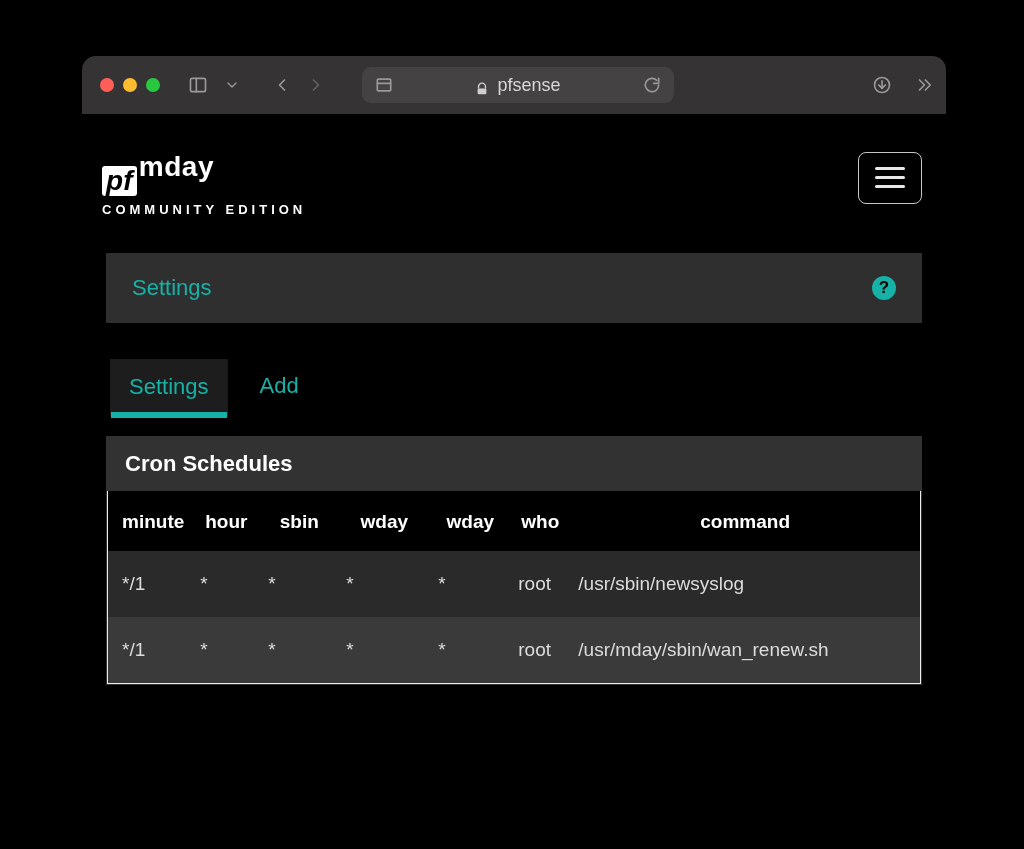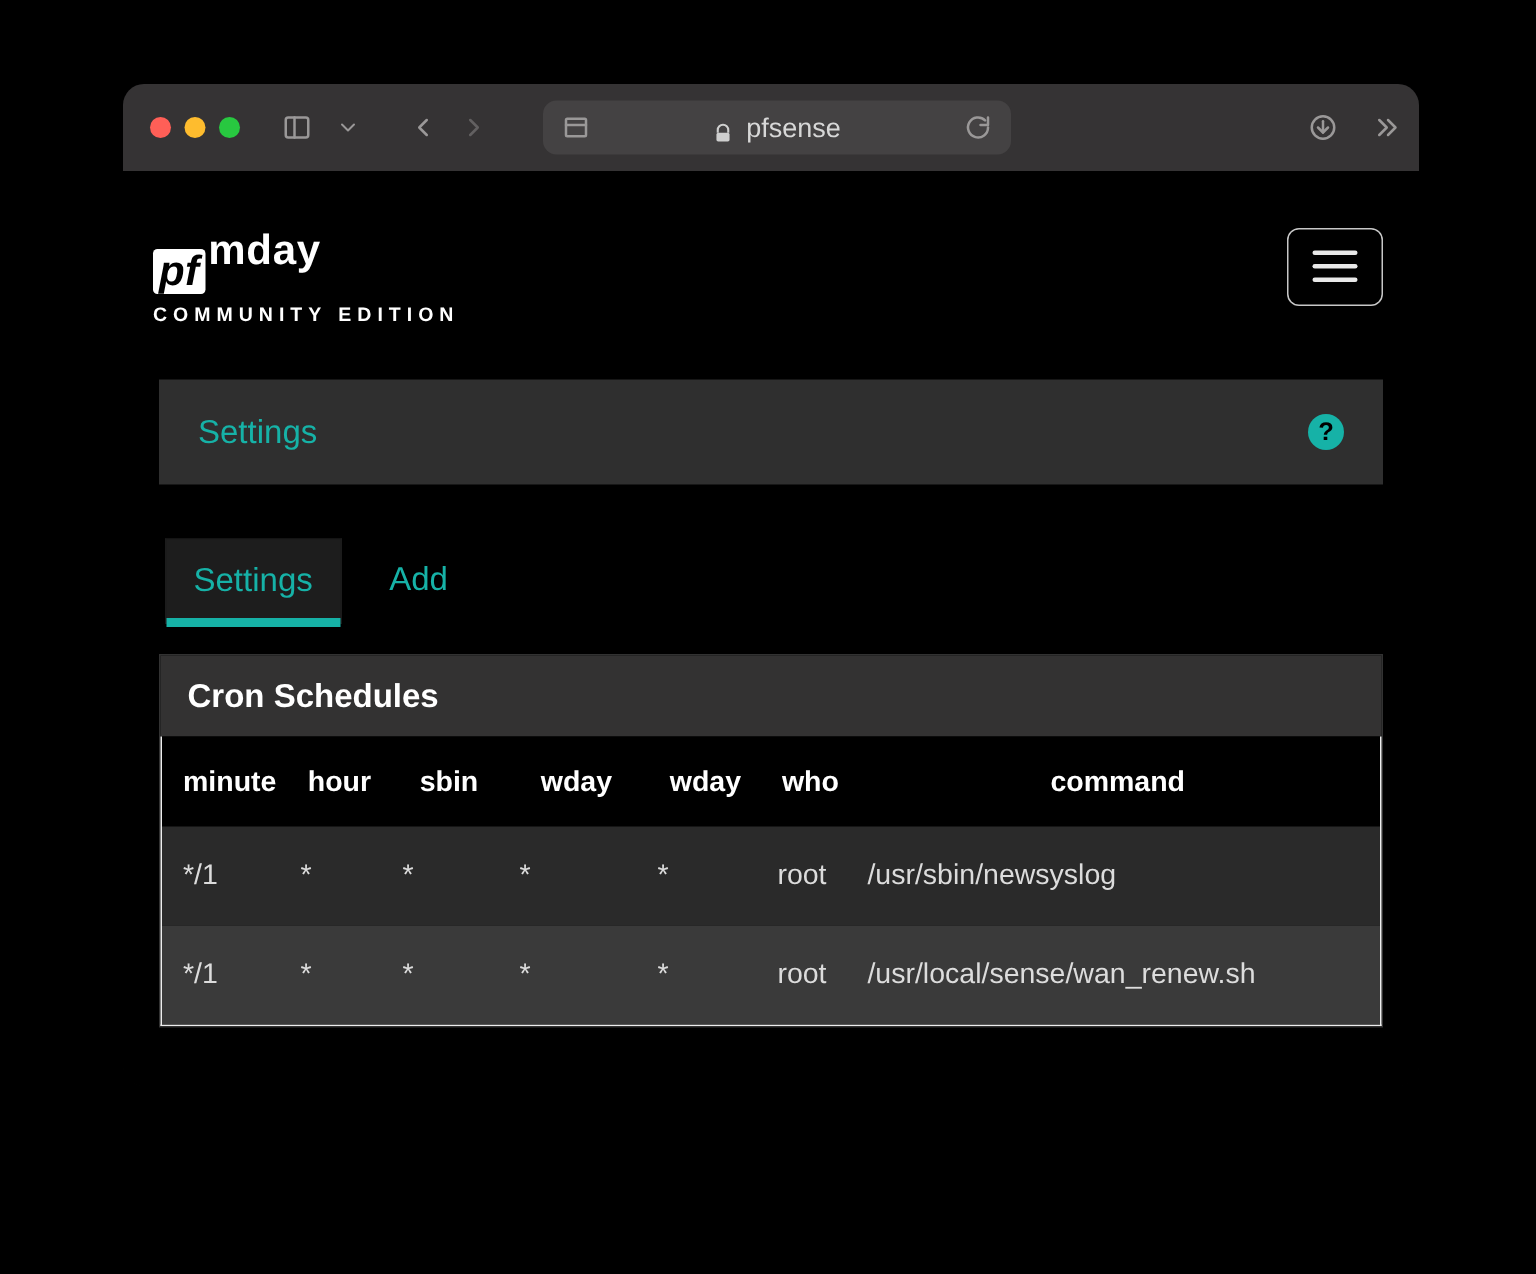--- a/index.html
+++ b/index.html
@@ -299,21 +299,21 @@
                   <td>root</td>
                   <td>/usr/sbin/newsyslog</td>
                 </tr>
                 <tr>
                   <td>*/1</td>
                   <td>*</td>
                   <td>*</td>
                   <td>*</td>
                   <td>*</td>
                   <td>root</td>
-                  <td>/usr/local/sense/wan_renew.sh</td>
+                  <td>/usr/mday/sbin/wan_renew.sh</td>
                 </tr>
               </tbody>
           </table>
         </div>
       </div>
 
     </div>
   </div>
 </div>
 

